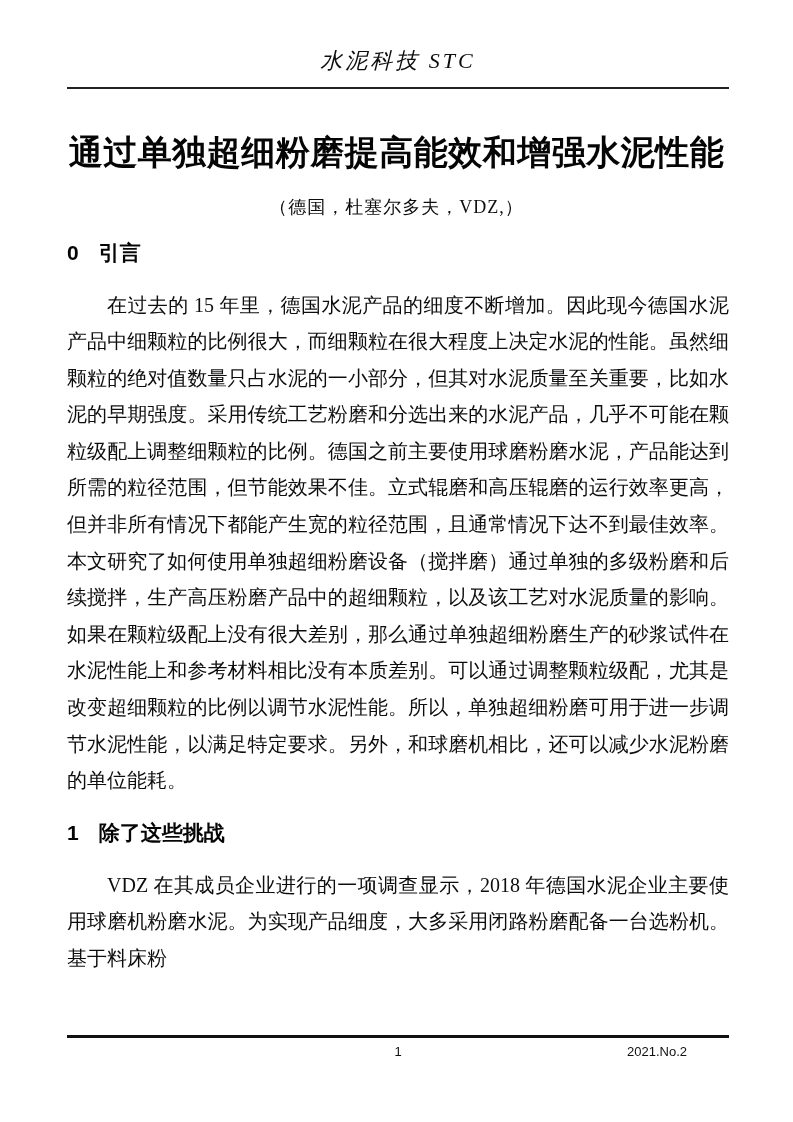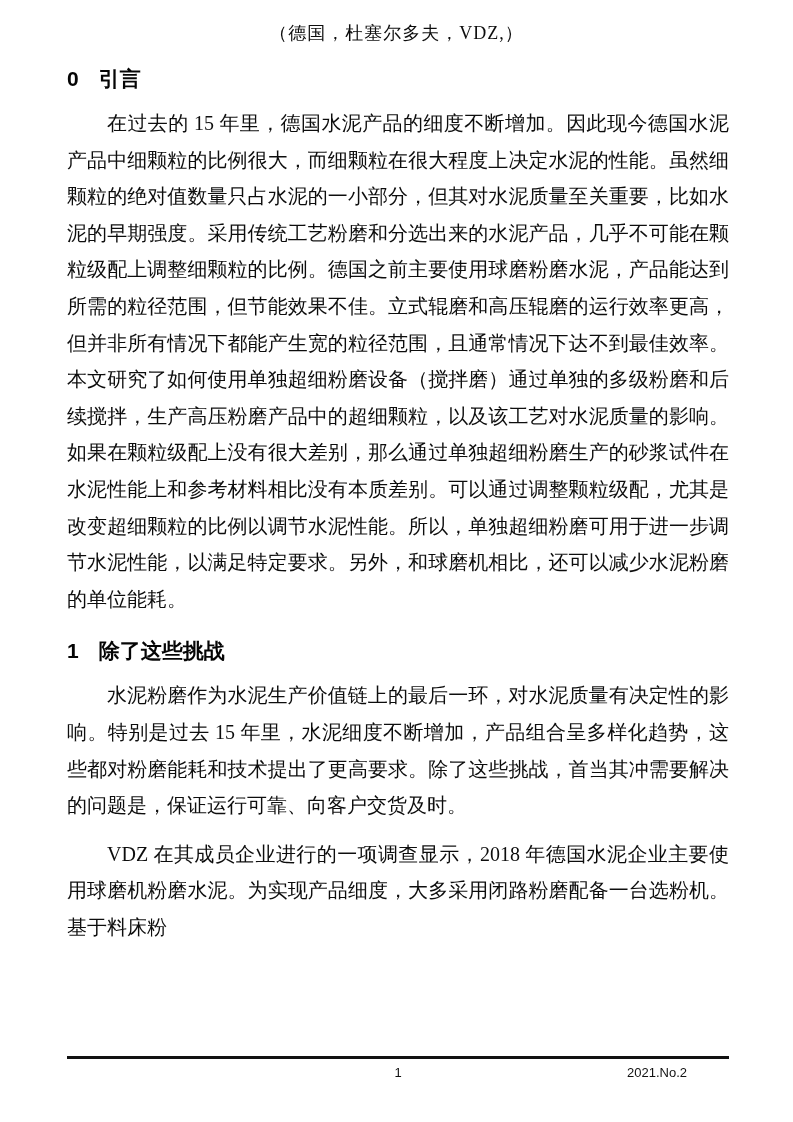--- a/index.html
+++ b/index.html
@@ -62,21 +62,21 @@
     margin: 20px 0 4px 0;
     font-family: "Liberation Sans", sans-serif;
     font-weight: bold;
     font-size: 21px;
     color: #050505;
     display: flex;
     align-items: baseline;
   }
   .section-heading .sec-num { margin-right: 0.95em; }
   .content p {
-    margin: 12px 0 0 0;
+    margin: 20px 0 0 0;
     font-size: 20px;
     line-height: 36.6px;
     text-align: justify;
     text-indent: 2em;
     color: #0d0d0d;
     word-break: break-word;
   }
   .footer {
     position: absolute;
     left: 67px;
@@ -102,40 +102,43 @@
     position: absolute;
     top: 6px;
     right: 42px;
   }
 </style>
 </head>
 <body>
 
 <div class="page">
 
+  <div class="masthead-wrap">
+    <span class="masthead">水泥科技 STC</span>
+  </div>
 
+  <h1 class="title">通过单独超细粉磨提高能效和增强水泥性能</h1>
 
 
   <div class="affiliation">（德国，杜塞尔多夫，VDZ,）</div>
 
   <div class="content">
 
     <div class="section-heading">
       <span class="sec-num">0</span>
       <span>引言</span>
     </div>
 
     <p>在过去的 15 年里，德国水泥产品的细度不断增加。因此现今德国水泥产品中细颗粒的比例很大，而细颗粒在很大程度上决定水泥的性能。虽然细颗粒的绝对值数量只占水泥的一小部分，但其对水泥质量至关重要，比如水泥的早期强度。采用传统工艺粉磨和分选出来的水泥产品，几乎不可能在颗粒级配上调整细颗粒的比例。德国之前主要使用球磨粉磨水泥，产品能达到所需的粒径范围，但节能效果不佳。立式辊磨和高压辊磨的运行效率更高，但并非所有情况下都能产生宽的粒径范围，且通常情况下达不到最佳效率。本文研究了如何使用单独超细粉磨设备（搅拌磨）通过单独的多级粉磨和后续搅拌，生产高压粉磨产品中的超细颗粒，以及该工艺对水泥质量的影响。如果在颗粒级配上没有很大差别，那么通过单独超细粉磨生产的砂浆试件在水泥性能上和参考材料相比没有本质差别。可以通过调整颗粒级配，尤其是改变超细颗粒的比例以调节水泥性能。所以，单独超细粉磨可用于进一步调节水泥性能，以满足特定要求。另外，和球磨机相比，还可以减少水泥粉磨的单位能耗。</p>
 
     <div class="section-heading">
       <span class="sec-num">1</span>
       <span>除了这些挑战</span>
     </div>
 
-    <p>水泥粉磨作为水泥生产价值链上的最后一环，对水泥质量有决定性的影响。特别是过去 15 年里，水泥细度不断增加，产品组合呈多样化趋势，这些都对粉磨能耗和技术提出了更高要求。除了这些挑战，首当其冲需要解决的问题是，保证运行可靠、向客户交货及时。</p>
 
     <p>VDZ 在其成员企业进行的一项调查显示，2018 年德国水泥企业主要使用球磨机粉磨水泥。为实现产品细度，大多采用闭路粉磨配备一台选粉机。基于料床粉</p>
 
   </div>
 
   <div class="footer">
     <div class="footer-row">
       <span class="page-number">1</span>
       <span class="issue-number">2021.No.2</span>
     </div>

